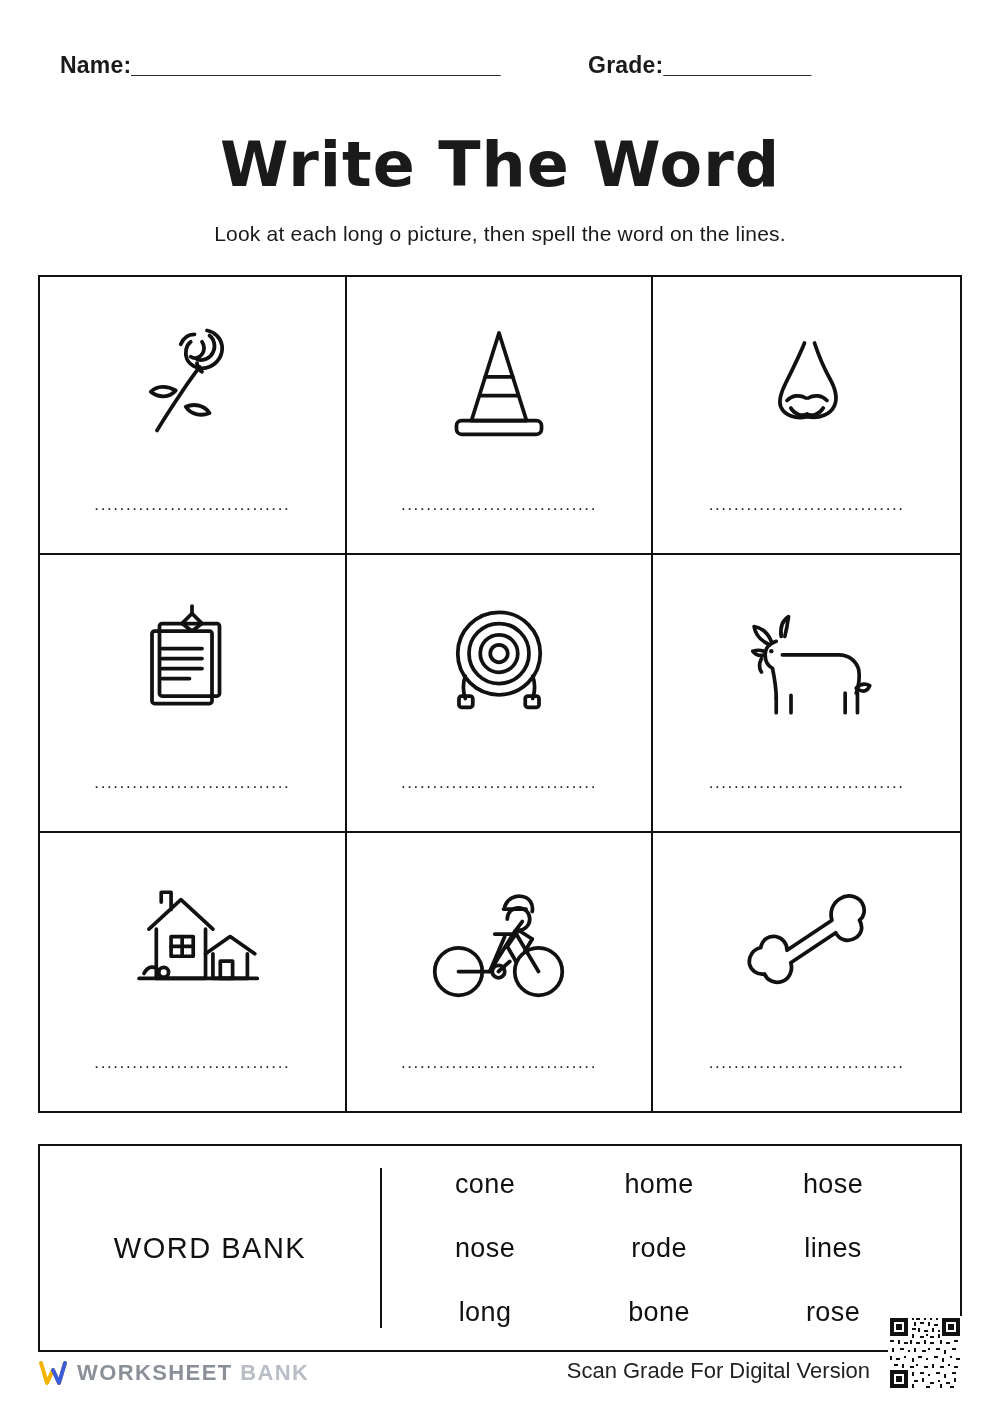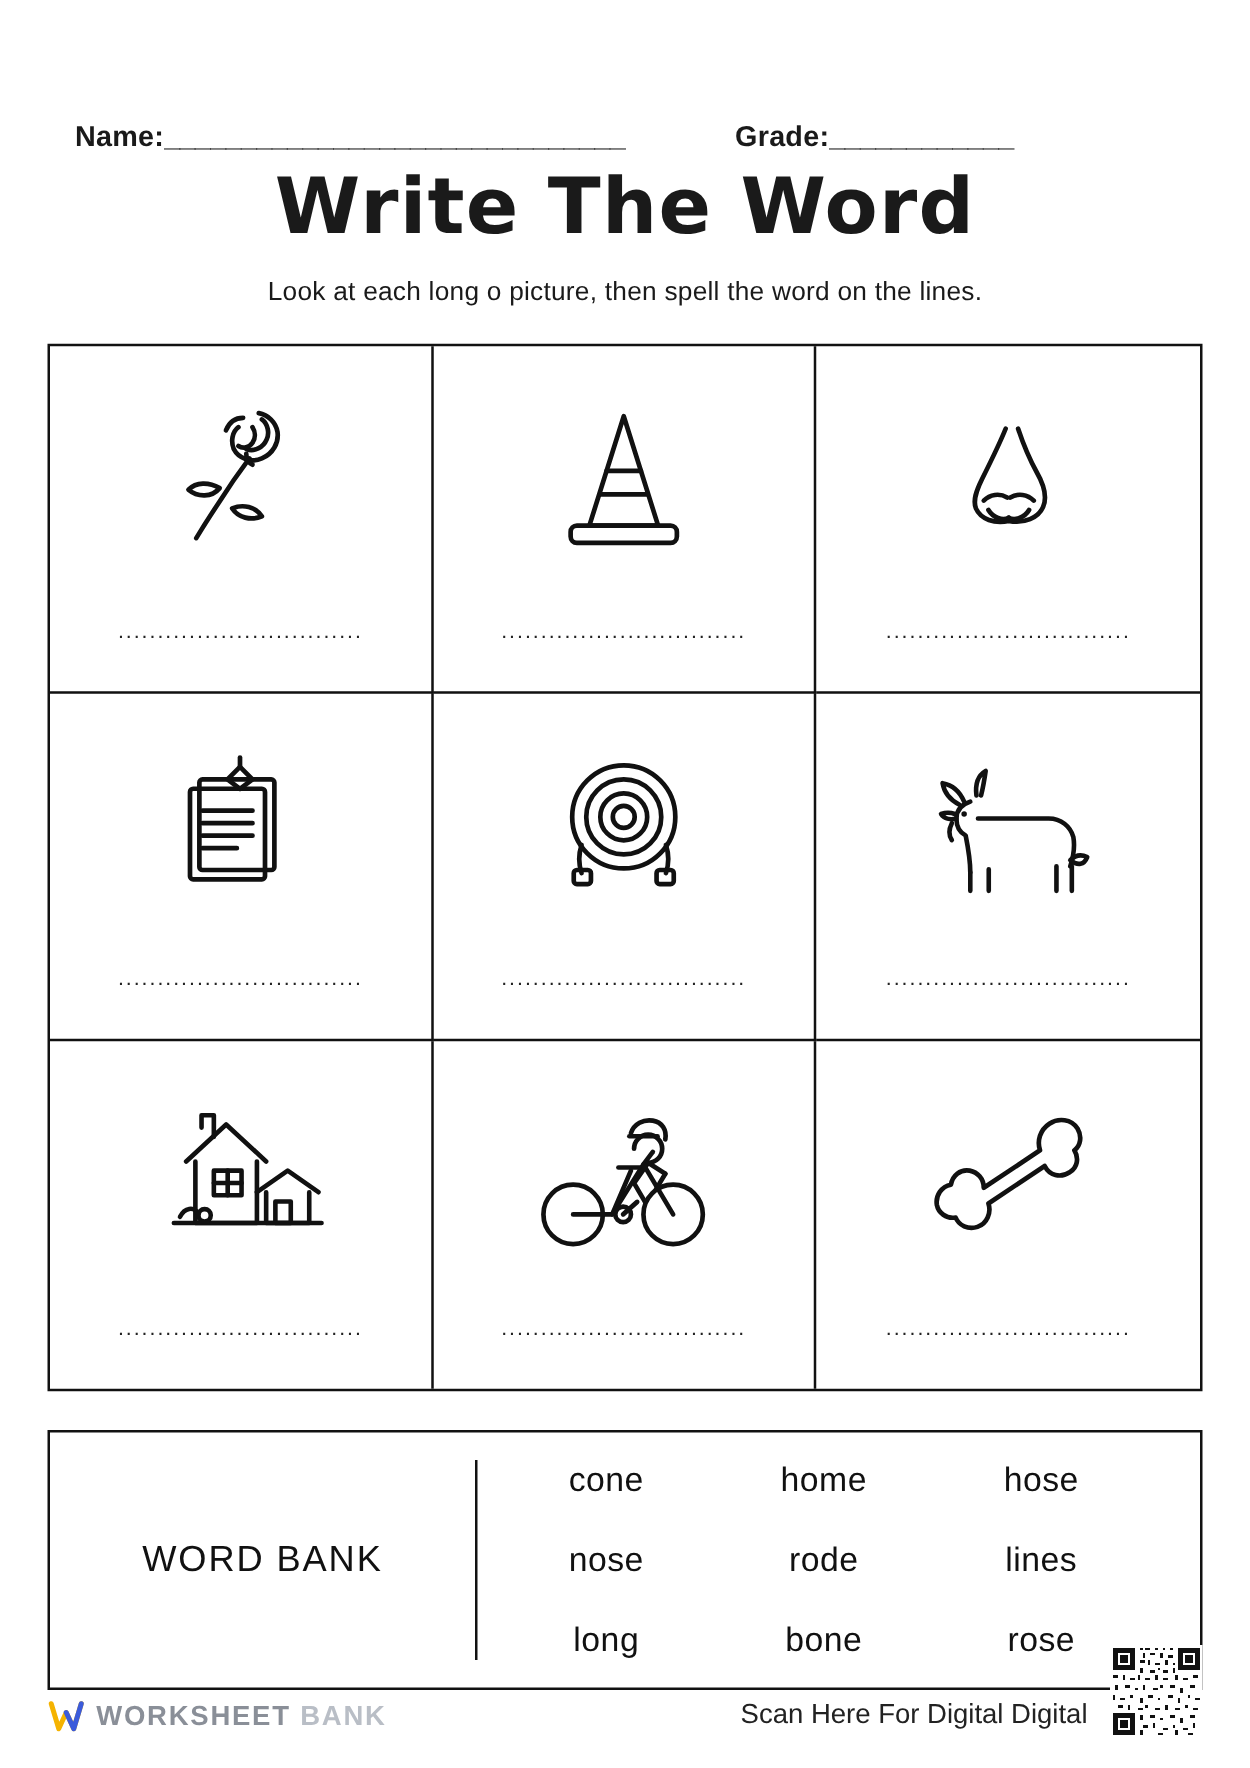--- a/index.html
+++ b/index.html
@@ -23,21 +23,20 @@
   }
 
   
   .name-row {
     position: absolute;
     top: 52px;
     left: 60px;
     right: 48px;
     display: flex;
     align-items: flex-start;
-    margin-top: 44px;
   }
   .name-label {
     font-size: 23px;
     font-weight: bold;
     letter-spacing: 0.2px;
     white-space: nowrap;
   }
   .name-line {
     font-size: 23px;
     font-weight: bold;
@@ -382,21 +381,21 @@
   <div class="footer">
     <div class="brand">
       <span class="brand-mark">
         <svg width="30" height="30" viewBox="0 0 30 30">
           <path d="M3 5 L9 25 L15 12 L21 25 L27 5" fill="none" stroke="#f5b301" stroke-width="4" stroke-linecap="round" stroke-linejoin="round"></path>
           <path d="M15 12 L21 25 L27 5" fill="none" stroke="#3b5bdb" stroke-width="4" stroke-linecap="round" stroke-linejoin="round"></path>
         </svg>
       </span>
       <span class="brand-text"><span>WORKSHEET</span> <span class="zone">BANK</span></span>
     </div>
-    <div class="scan-text">Scan Here For Digital Digital</div>
+    <div class="scan-text">Scan Grade For Digital Version</div>
     <div class="qr">
       <svg width="74" height="74" viewBox="0 0 37 37" shape-rendering="crispEdges">
         <rect width="37" height="37" fill="#fff"></rect>
         <g fill="#111">
           <rect x="1" y="1" width="9" height="9"></rect>
             <rect x="3" y="3" width="5" height="5" fill="#fff"></rect>
             <rect x="4" y="4" width="3" height="3"></rect>
           <rect x="27" y="1" width="9" height="9"></rect>
             <rect x="29" y="3" width="5" height="5" fill="#fff"></rect>
             <rect x="30" y="4" width="3" height="3"></rect>

